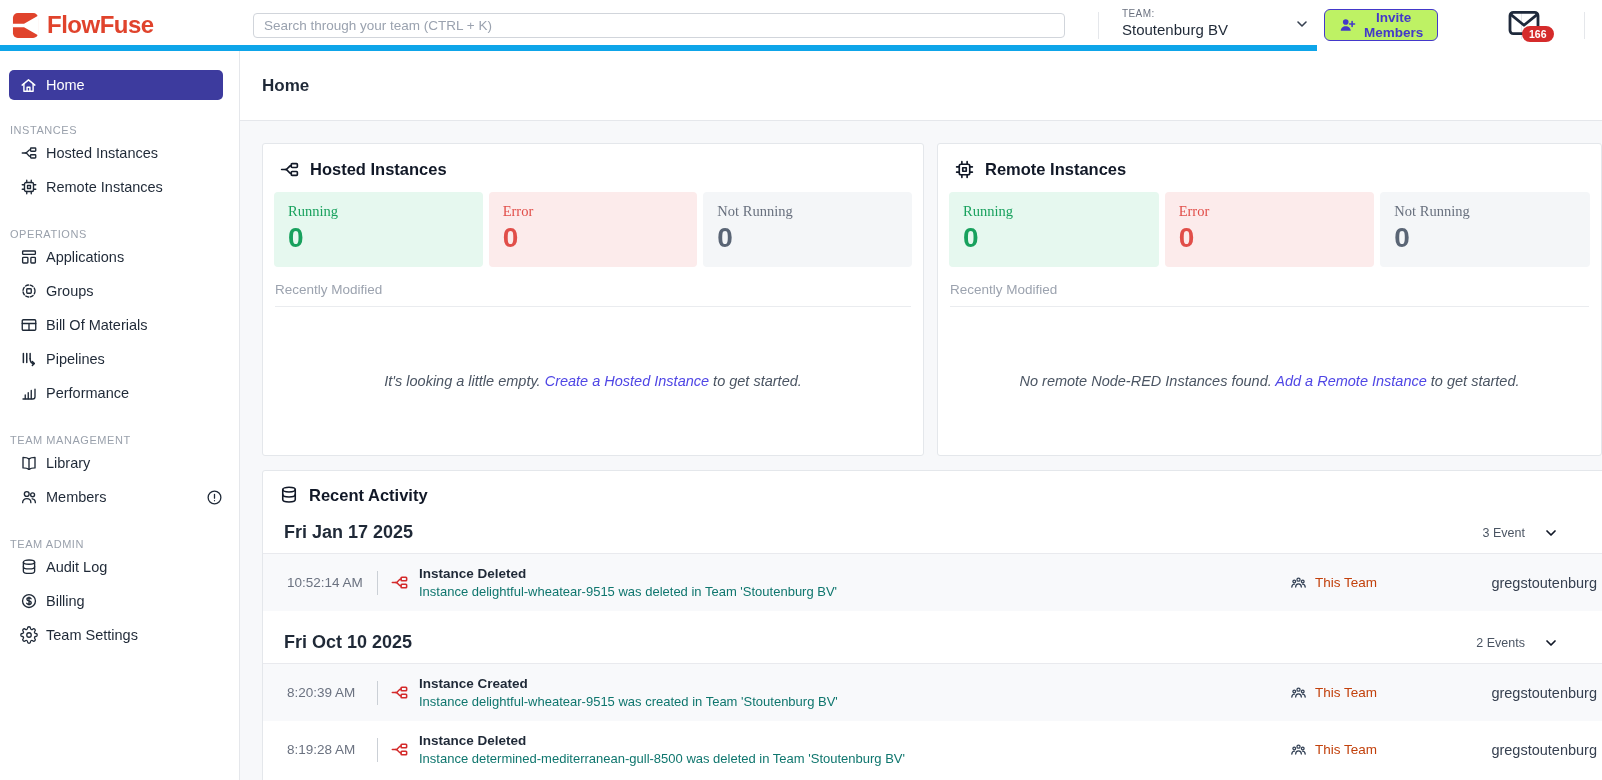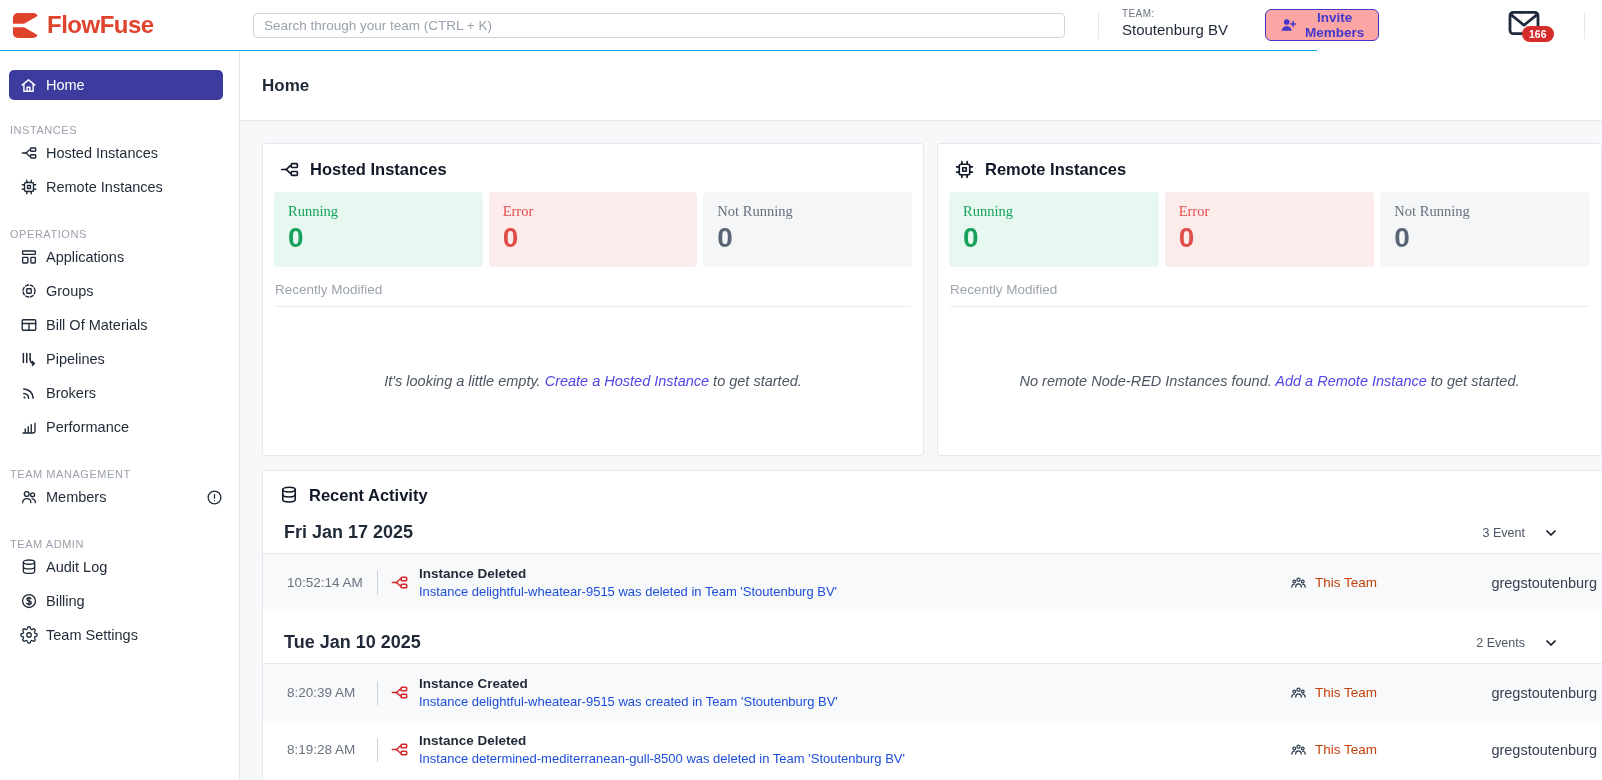--- a/index.html
+++ b/index.html
@@ -2,35 +2,35 @@
 <html><head>
 <meta charset="utf-8">
 <style>
   * { margin:0; padding:0; box-sizing:border-box; }
   html,body { width:1602px; height:780px; overflow:hidden; background:#fff;
     font-family:"Liberation Sans", sans-serif; color:#1f2937; }
   svg { display:block; }
 
   
   .topbar { position:absolute; top:0; left:0; width:1317px; height:51px;
-    background:#fff; border-bottom:1px solid #0ea5e9; }
+    background:#fff; border-bottom:6px solid #0ea5e9; }
   .logo { position:absolute; left:12px; top:11px; display:flex; align-items:center; gap:8px; }
   .logo-word { font-size:24px; font-weight:bold; letter-spacing:-0.5px; color:#e0432c; }
   .search-input { position:absolute; left:253px; top:13px; width:812px; height:25px;
     border:1px solid #d1d5db; border-radius:4px; padding:0 10px; font-size:13.5px;
     color:#374151; outline:none; background:#fff; font-family:inherit; }
   .search-input::placeholder { color:#9aa2af; }
   .tb-div { position:absolute; top:12px; width:1px; height:27px; background:#e5e7eb; }
   .team-block { position:absolute; left:1122px; top:8px; cursor:pointer; }
   .team-label { font-size:10px; color:#6b7280; letter-spacing:.04em; }
   .team-name { font-size:15px; color:#1f2937; margin-top:2px; }
   .team-chevron { position:absolute; left:1294px; top:16px; color:#374151; cursor:pointer; }
-  .invite-btn { position:absolute; left:1265px; top:9px; height:32px; display:flex;
+  .invite-btn { position:absolute; left:1324px; top:9px; height:32px; display:flex;
     align-items:center; gap:8px; padding:0 14px; border:1.4px solid #4338ca; border-radius:6px;
-    background:#fca5a5; color:#4338ca; font-size:13.5px; font-weight:bold; cursor:pointer;
+    background:#bef264; color:#4338ca; font-size:13.5px; font-weight:bold; cursor:pointer;
     font-family:inherit; }
   .mail-wrap { position:absolute; left:1508px; top:10px; width:40px; height:34px; cursor:pointer; color:#1e293b; }
   .mail-badge { position:absolute; left:14px; top:16px; background:#d52b2b; color:#fff;
     font-size:10.5px; font-weight:bold; padding:2px 7px; border-radius:9px; }
 
   
   .sidebar { position:absolute; top:51px; left:0; width:240px; height:729px;
     background:#fff; border-right:1px solid #e5e7eb; overflow:hidden; }
   .nav-home { margin:19px 16px 0 9px; height:30px; display:flex; align-items:center; gap:9px;
     background:#3d3b9e; color:#fff; border-radius:5px; padding:0 11px; font-size:14.5px; cursor:pointer; }
@@ -77,21 +77,21 @@
   .grp-right { margin-left:auto; display:flex; align-items:center; gap:18px; }
   .grp-count { font-size:12.5px; color:#4b5563; }
   .grp-chevron { color:#111827; cursor:pointer; }
   .grp-divider { border-top:1px solid #e9eaee; }
   .event-row { display:flex; align-items:center; height:57px; padding:0 24px; }
   .event-row.striped { background:#f8f9fb; }
   .ev-time { width:82px; font-size:13.5px; color:#6b7280; flex:none; }
   .ev-vdiv { width:1px; height:24px; background:#cbd0d6; margin:0 12px 0 8px; flex:none; }
   .ev-icon { color:#d42a2a; flex:none; margin-right:10px; }
   .ev-title { font-size:13.5px; font-weight:bold; color:#1f2937; }
-  .ev-desc { font-size:13px; color:#1d4ed8; margin-top:3px; }
+  .ev-desc { font-size:13px; color:#0f766e; margin-top:3px; }
   .ev-spacer { flex:1; }
   .ev-team { display:flex; align-items:center; gap:8px; flex:none; }
   .ev-team-icon { color:#334155; }
   .ev-team-label { font-size:13.5px; color:#c2410c; }
   .ev-user { width:170px; margin-left:50px; text-align:right; font-size:14.5px; color:#374151; flex:none; }
 </style>
 </head>
 <body>
 
 <div class="topbar">
@@ -215,39 +215,38 @@
       <svg width="18" height="18" viewBox="0 0 24 24" fill="none" stroke="currentColor" stroke-width="2" stroke-linecap="round" stroke-linejoin="round">
         <path d="M4.5 4.5v12M9 4.5v12M13.5 4.5v7"></path>
           <path d="M13.5 11.5c0 4.5 1.5 6.5 5.5 6.5"></path>
           <path d="m16.5 15.5 2.5 2.5-2.5 2.5"></path>
       </svg>
     </span>
     <span>Pipelines</span>
   </div>
   <div class="nav-item">
     <span class="nicon">
-      <svg width="18" height="18" viewBox="0 0 24 24" fill="none" stroke="currentColor" stroke-width="2" stroke-linecap="round" stroke-linejoin="round">
-        <circle cx="6" cy="18" r="1.4" fill="currentColor" stroke="none"></circle>
-        <path d="M5 12.5a6.5 6.5 0 0 1 6.5 6.5"></path>
-          <path d="M5 6.5A12.5 12.5 0 0 1 17.5 19"></path>
-      </svg>
-    </span>
-    <span>Brokers</span>
-  </div>
-  <div class="nav-item">
-    <span class="nicon">
       <svg width="18" height="18" viewBox="0 0 24 24" fill="none" stroke="currentColor" stroke-width="1.8" stroke-linecap="round" stroke-linejoin="round">
         <path d="M4 20h13a3 3 0 0 0 3-3V7"></path>
           <path d="M7 19.5v-5M11 19.5v-8M15 19.5V8.5"></path>
       </svg>
     </span>
     <span>Performance</span>
   </div>
 
   <div class="nav-sec-label">TEAM MANAGEMENT</div>
+  <div class="nav-item">
+    <span class="nicon">
+      <svg width="18" height="18" viewBox="0 0 24 24" fill="none" stroke="currentColor" stroke-width="1.8" stroke-linecap="round" stroke-linejoin="round">
+        <path d="M12 6.5C10 5 7.5 4.5 4 4.5v14c3.5 0 6 .5 8 2 2-1.5 4.5-2 8-2v-14c-3.5 0-6 .5-8 2Z"></path>
+          <path d="M12 6.5v14"></path>
+      </svg>
+    </span>
+    <span>Library</span>
+  </div>
   <div class="nav-item">
     <span class="nicon">
       <svg width="18" height="18" viewBox="0 0 24 24" fill="none" stroke="currentColor" stroke-width="1.8" stroke-linecap="round" stroke-linejoin="round">
         <circle cx="9" cy="8" r="3.2"></circle>
           <path d="M3.5 19.5c0-3.2 2.4-5.3 5.5-5.3s5.5 2.1 5.5 5.3"></path>
         <circle cx="16.8" cy="9" r="2.6"></circle>
           <path d="M16.3 14.4c2.6.3 4.2 2.2 4.2 5.1"></path>
       </svg>
     </span>
     <span>Members</span>
@@ -411,21 +410,21 @@
                 <circle cx="18" cy="10.5" r="1.9"></circle>
               <path d="M2.5 18.5c.3-2.7 1.7-4.2 3.7-4.2M21.5 18.5c-.3-2.7-1.7-4.2-3.7-4.2M8 18.5c0-2.8 1.7-4.6 4-4.6s4 1.8 4 4.6"></path>
             </svg>
           </span>
           <span class="ev-team-label">This Team</span>
         </span>
         <span class="ev-user">gregstoutenburg</span>
       </div>
 
       <div class="grp-head second">
-        <span class="grp-date">Tue Jan 10 2025</span>
+        <span class="grp-date">Fri Oct 10 2025</span>
         <span class="grp-right">
           <span class="grp-count">2 Events</span>
           <span class="grp-chevron">
             <svg width="16" height="16" viewBox="0 0 24 24" fill="none" stroke="currentColor" stroke-width="2.6" stroke-linecap="round" stroke-linejoin="round">
                 <path d="m6 9 6 6 6-6"></path>
               </svg>
           </span>
         </span>
       </div>
       <div class="grp-divider"></div>

